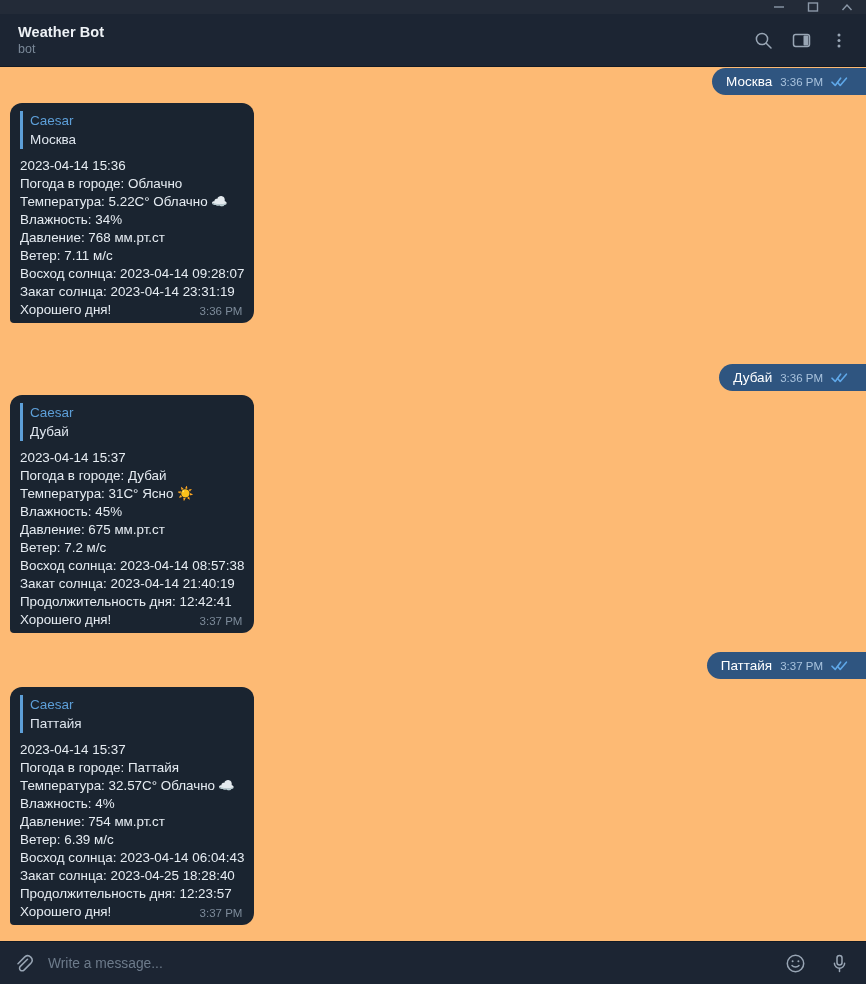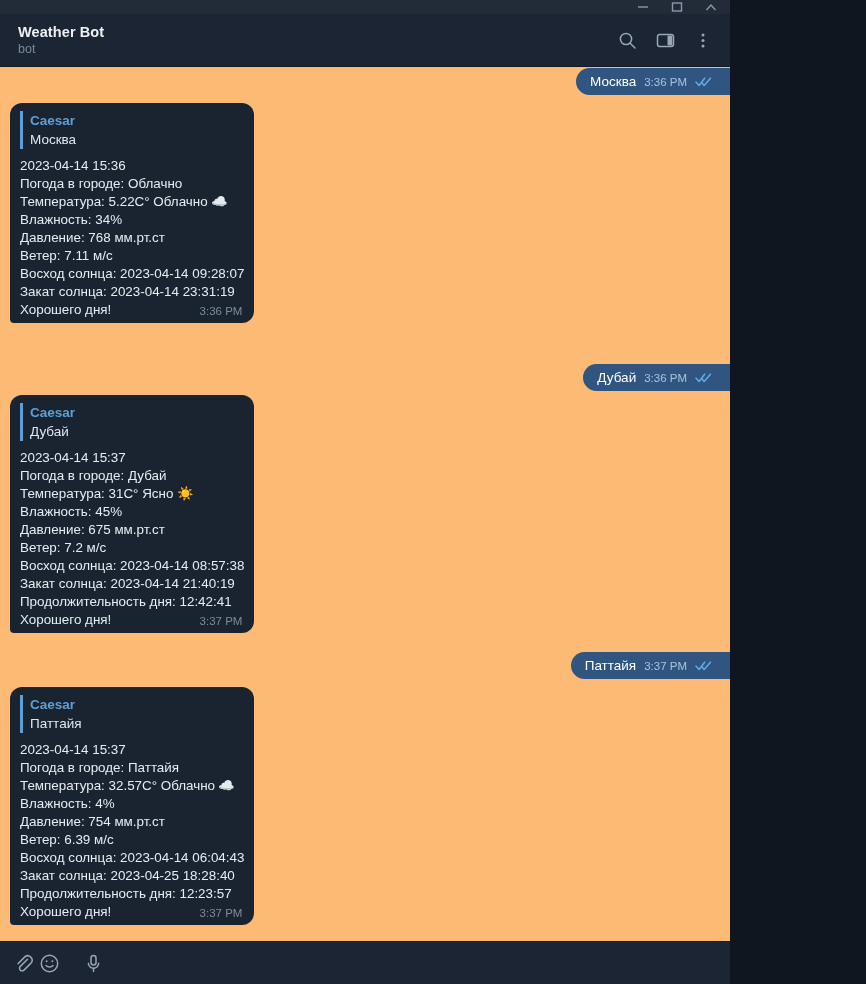--- a/index.html
+++ b/index.html
@@ -2,21 +2,21 @@
 <html><head>
 <meta charset="utf-8">
 <style>
   * { box-sizing: border-box; margin: 0; padding: 0; }
   html, body {
     width: 866px; height: 984px;
     background: #0f1620;
     font-family: "Liberation Sans", sans-serif;
     overflow: hidden;
   }
-  #app { width: 730px; height: 984px; display: flex; flex-direction: column; position: relative; }
+  #app { width: 866px; height: 984px; display: flex; flex-direction: column; position: relative; }
 
   
   .titlebar {
     height: 14px; background: #232b38;
     display: flex; justify-content: flex-end; align-items: center;
     flex: 0 0 14px;
   }
   .win-btns { display: flex; align-items: center; gap: 0px; margin-right: 2px; }
   .win-btn {
     width: 34px; height: 14px;
@@ -58,21 +58,21 @@
     padding: 8px 10px 6px 10px;
     max-width: 420px;
     position: relative;
   }
   .quote {
     border-left: 3px solid #5d9fd8;
     padding-left: 7px;
     margin-bottom: 8px;
     line-height: 1.42;
   }
-  .quote-name { font-size: 13.5px; color: #5d9fd8; font-weight: bold; display: block; }
+  .quote-name { font-size: 13.5px; color: #5d9fd8; font-weight: normal; display: block; }
   .quote-text { font-size: 13.5px; color: #dfe6ee; display: block; }
   .body-lines { font-size: 13.4px; color: #e6ecf2; line-height: 18px; }
   .body-lines .line { white-space: nowrap; }
   .meta-in {
     text-align: right; font-size: 11.5px; color: #7d8b9a;
     margin-top: -14px; padding-right: 2px;
   }
 
   
   .bubble-out {
@@ -261,20 +261,21 @@
         </div>
       </div>
     </div>
 
   <div class="composer">
     <div class="cicon">
       <svg width="21" height="21" viewBox="0 0 21 21">
         <path d="M14.5 6.2 L7.3 13.4 a2.6 2.6 0 0 0 3.7 3.7 L18 10.1 a4.4 4.4 0 0 0 -6.2 -6.2 L5 10.7" fill="none" stroke="#98a5b4" stroke-width="1.5" stroke-linecap="round" stroke-linejoin="round"></path>
       </svg>
     </div>
+    <input class="msg-input" type="text" placeholder="Write a message..." style="">
     <div class="composer-right">
       <div class="cicon">
         <svg width="21" height="21" viewBox="0 0 21 21">
           <circle cx="10.5" cy="10.5" r="8.2" fill="none" stroke="#98a5b4" stroke-width="1.5"></circle>
           <circle cx="7.6" cy="8.3" r="1" fill="#98a5b4"></circle>
           <circle cx="13.4" cy="8.3" r="1" fill="#98a5b4"></circle>
           <path d="M7 12.6 a4.2 3.4 0 0 0 7 0" fill="none" stroke="#98a5b4" stroke-width="1.5" stroke-linecap="round"></path>
         </svg>
       </div>
       <div class="cicon">

